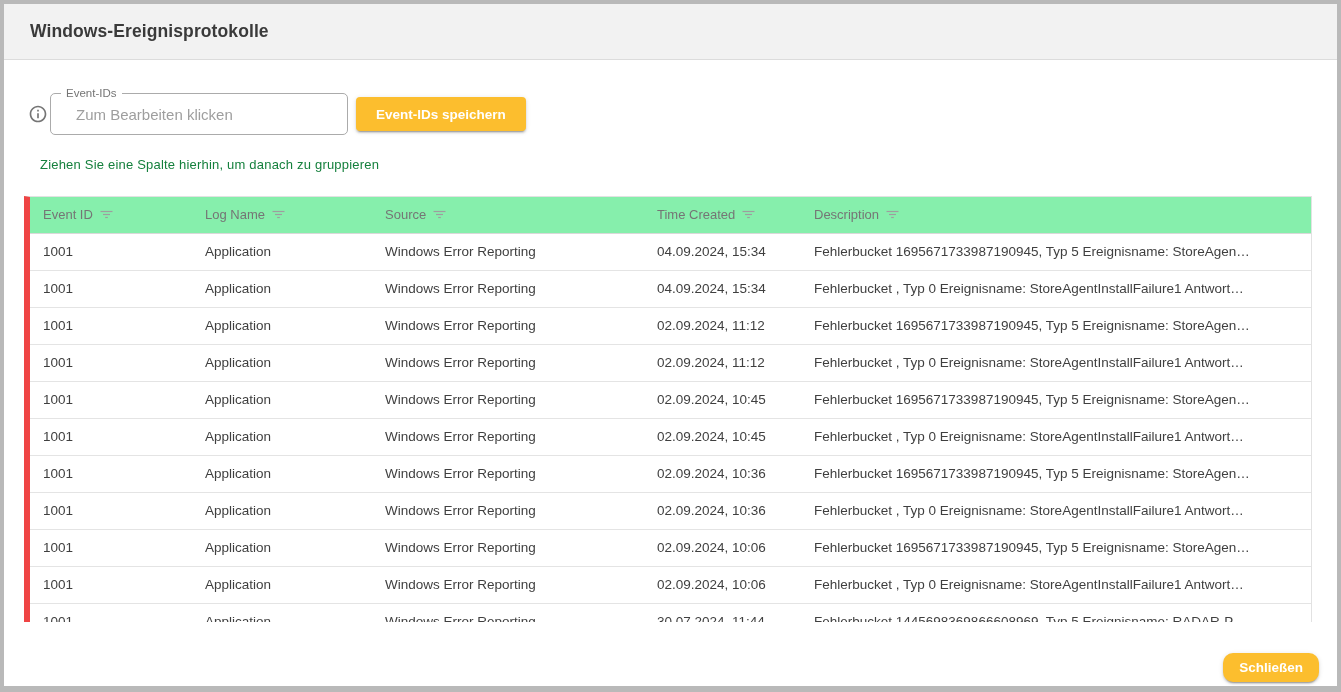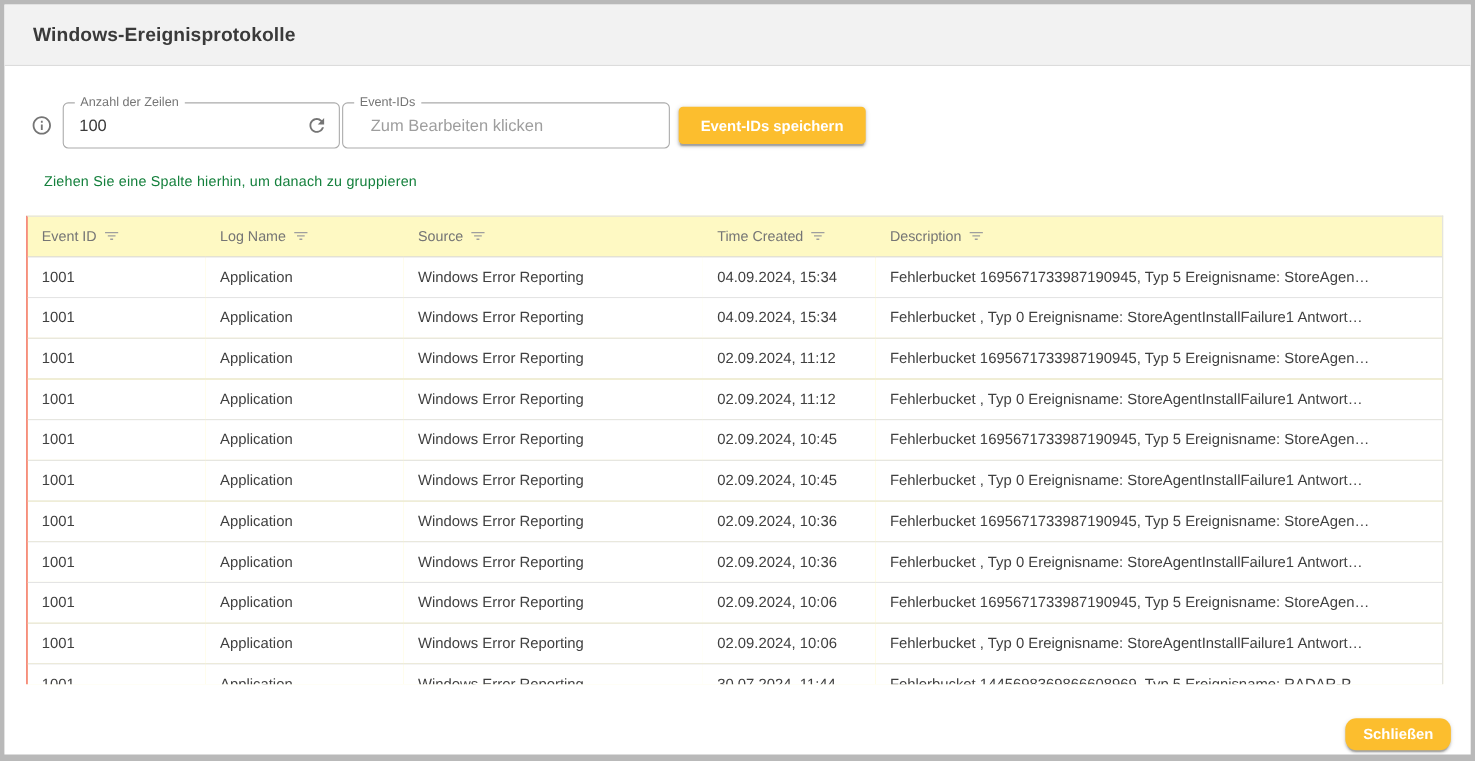--- a/index.html
+++ b/index.html
@@ -76,23 +76,23 @@
     border: none; outline: none; width: 100%;
     font-family: "Liberation Sans", sans-serif;
     font-size: 13px; color: #555;
   }
   .search input::placeholder { color: #9e9e9e; opacity: 1; }
   
   .table-clip {
     position: absolute; top: 192px; left: 20px; right: 25px; height: 426px;
     overflow: hidden;
     border-top: 1px solid #e2e2e2;
-    border-left: 1px solid #ef4444;
+    border-left: 6px solid #ef4444;
     border-right: 1px solid #e2e2e2;
-    background: #fef9c3;
+    background: #86efac;
   }
   table { width: 100%; border-collapse: collapse; table-layout: fixed; }
   col.c1 { width: 162px; } col.c2 { width: 180px; } col.c3 { width: 272px; } col.c4 { width: 157px; }
   thead th {
     height: 36px; text-align: left; font-weight: 400;
     font-size: 13px; color: #757575;
     padding: 0 6px 0 13px;
     border-bottom: 1px solid #d9d9d9;
     white-space: nowrap; overflow: hidden;
     cursor: pointer;
@@ -121,29 +121,20 @@
     <h1>Windows-Ereignisprotokolle</h1>
   </div>
 
   <div class="controls">
     <span class="icon-btn" style="width:20px;height:20px;">
       <svg width="20" height="20" viewBox="0 0 24 24">
           <path fill="#757575" d="M11 7h2v2h-2zm0 4h2v6h-2zm1-9C6.48 2 2 6.48 2 12s4.48 10 10 10 10-4.48 10-10S17.52 2 12 2zm0 18c-4.41 0-8-3.59-8-8s3.59-8 8-8 8 3.59 8 8-3.59 8-8 8z"></path>
         </svg>
     </span>
 
-    <div class="field field-rows">
-      <span class="flabel">Anzahl der Zeilen</span>
-      <input type="text" value="100" style="">
-      <span class="icon-btn refresh-btn">
-        <svg width="20" height="20" viewBox="0 0 24 24">
-            <path fill="#757575" d="M17.65 6.35A7.96 7.96 0 0 0 12 4c-4.42 0-7.99 3.58-7.99 8s3.57 8 7.99 8c3.73 0 6.84-2.55 7.73-6h-2.08a5.99 5.99 0 0 1-5.65 4c-3.31 0-6-2.69-6-6s2.69-6 6-6c1.66 0 3.14.69 4.22 1.78L13 11h7V4l-2.35 2.35z"></path>
-          </svg>
-      </span>
-    </div>
 
     <div class="field field-eventids">
       <span class="flabel">Event-IDs</span>
       <input type="text" placeholder="Zum Bearbeiten klicken" style="">
     </div>
 
     <button class="btn save-btn">Event-IDs speichern</button>
   </div>
 
   <div class="group-hint">Ziehen Sie eine Spalte hierhin, um danach zu gruppieren</div>

